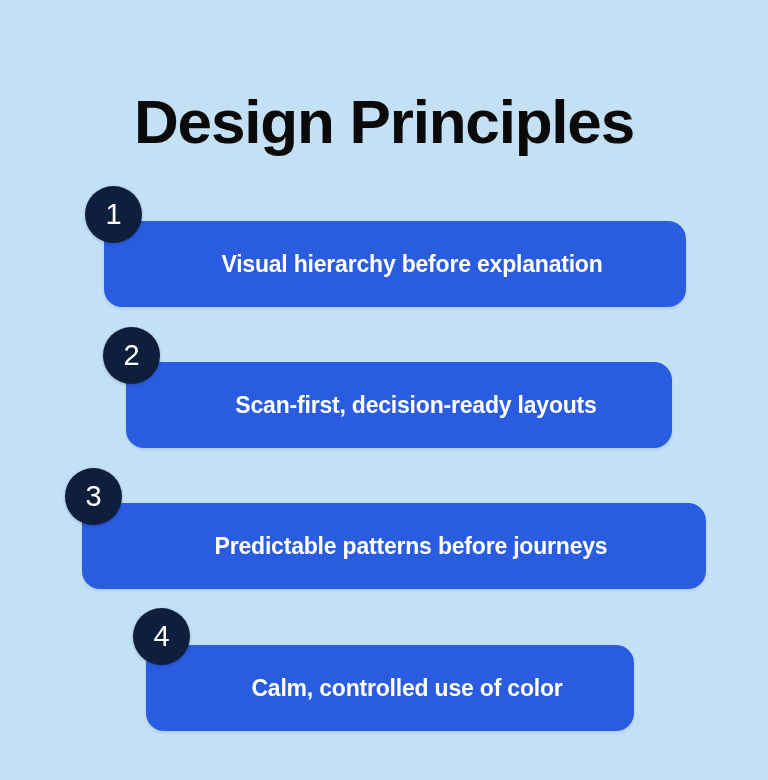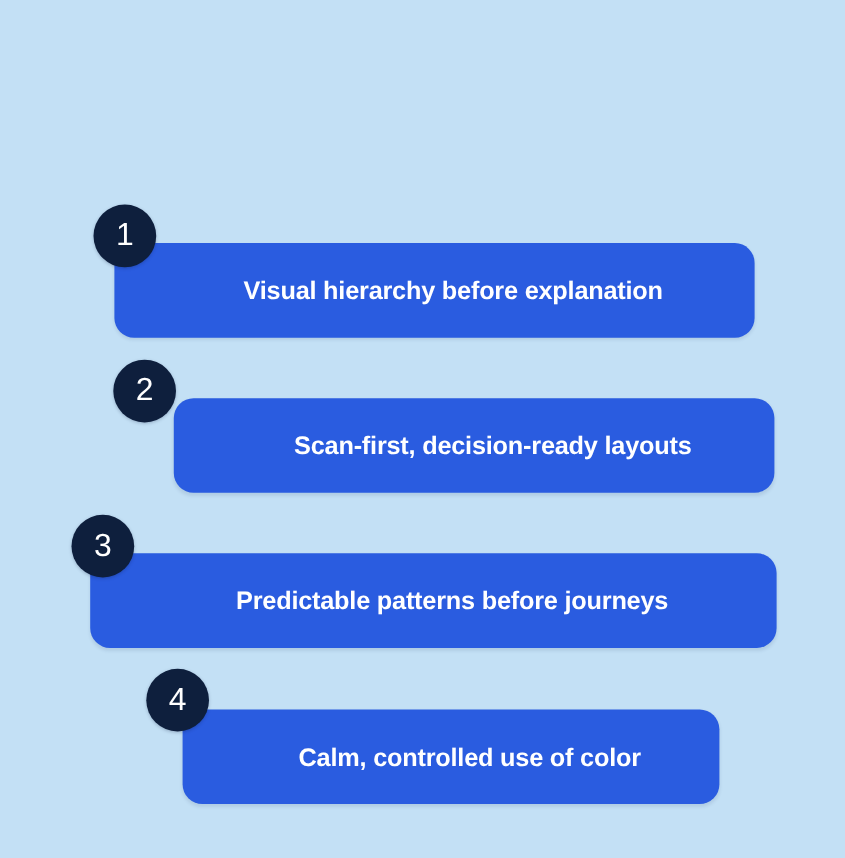--- a/index.html
+++ b/index.html
@@ -77,34 +77,35 @@
     font-size: 29px;
     font-weight: 500;
     z-index: 5;
     box-shadow: 0 1px 3px rgba(10,25,60,0.25);
   }
 
   
   #row-1 .bar   { left: 104px; top: 221px; width: 582px; height: 86px; }
   #row-1 .badge { left: 85px;  top: 186px; }
   
-  #row-2 .bar   { left: 126px; top: 362px; width: 546px; height: 86px; margin-left: 32px; }
+  #row-2 .bar   { left: 126px; top: 362px; width: 546px; height: 86px; }
   #row-2 .badge { left: 103px; top: 327px; }
   
   #row-3 .bar   { left: 82px;  top: 503px; width: 624px; height: 86px; }
   #row-3 .badge { left: 65px;  top: 468px; }
   
-  #row-4 .bar   { left: 166px; top: 645px; width: 488px; height: 86px; }
+  #row-4 .bar   { left: 146px; top: 645px; width: 488px; height: 86px; }
   #row-4 .badge { left: 133px; top: 608px; }
 </style>
 </head>
 <body>
 
 <div class="poster">
 
+  <h1 class="page-title">Design Principles</h1>
 
   <div class="list">
 
     <div class="row" id="row-1">
       <div class="bar">
         <span class="bar-label">Visual hierarchy before explanation</span>
       </div>
       <div class="badge">1</div>
     </div>
 

